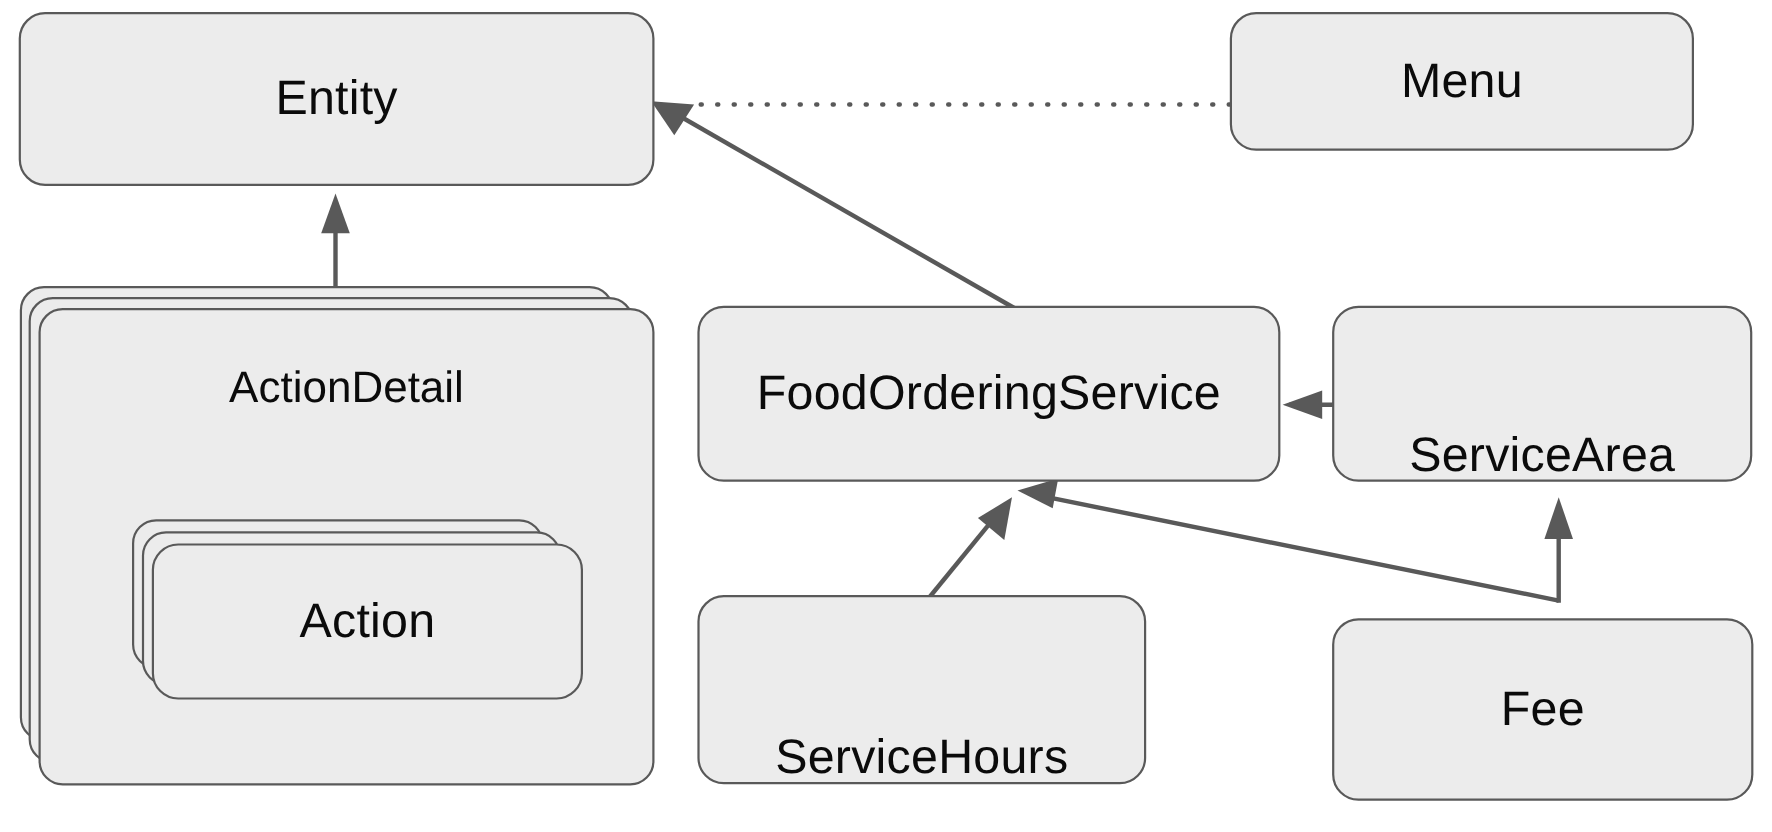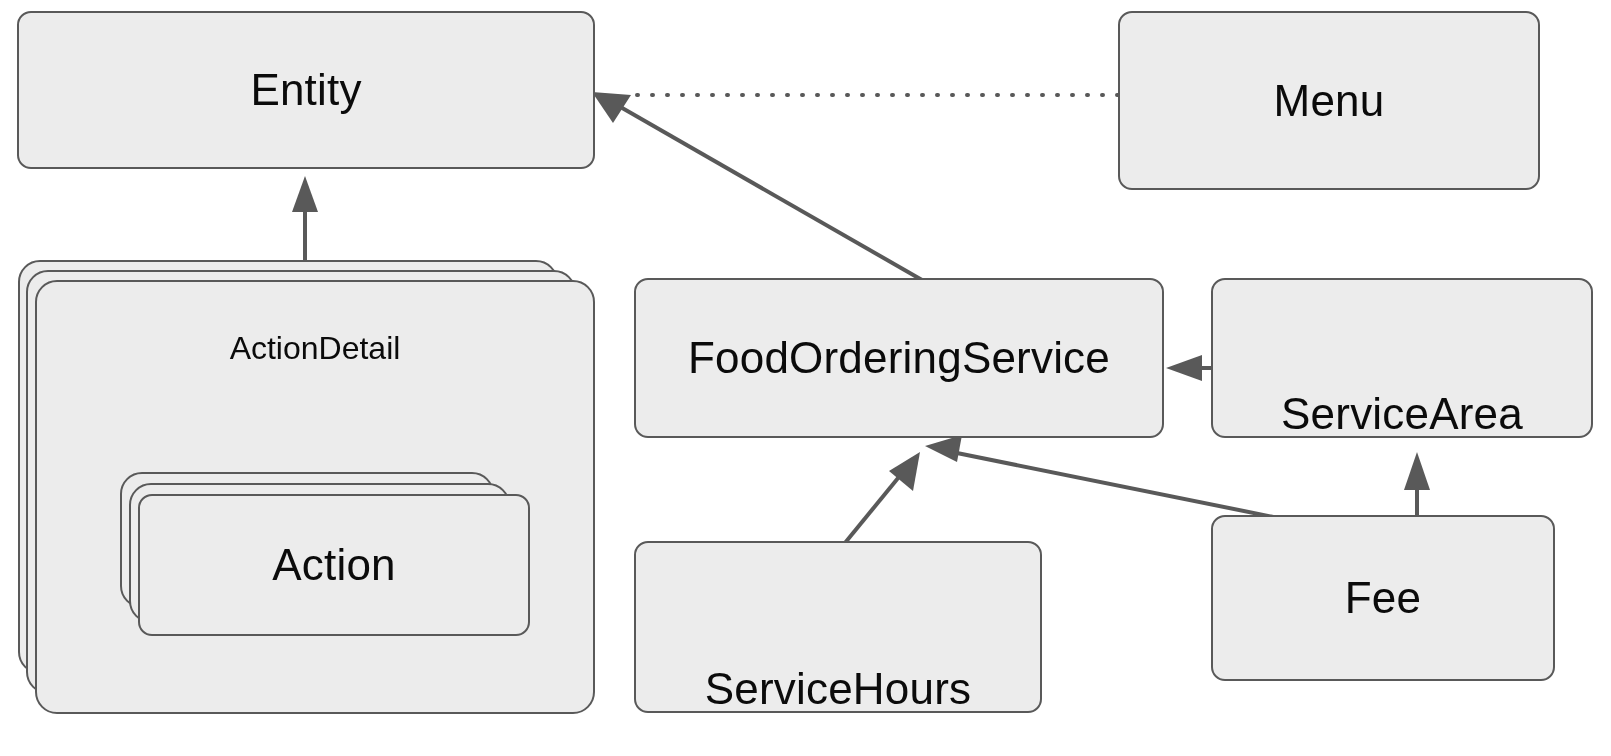--- a/index.html
+++ b/index.html
@@ -23,21 +23,21 @@
     top: 0;
     width: 1611px;
     height: 756px;
     pointer-events: none;
   }
   .node {
     position: absolute;
     box-sizing: border-box;
     background: #ececec;
     border: 2px solid #595959;
-    border-radius: 14px;
+    border-radius: 24px;
     display: flex;
     align-items: center;
     justify-content: center;
   }
   .node-label {
     font-family: "Liberation Sans", sans-serif;
     font-size: 44px;
     line-height: 1;
     color: #0b0b0b;
     letter-spacing: 0.2px;
@@ -58,21 +58,21 @@
     background: #ececec;
     border: 2px solid #595959;
     border-radius: 22px;
   }
   .stack-title {
     position: absolute;
     left: 0;
     right: 0;
     text-align: center;
     font-family: "Liberation Sans", sans-serif;
-    font-size: 32px;
+    font-size: 40px;
     line-height: 1;
     color: #0b0b0b;
     white-space: nowrap;
   }
 </style>
 </head>
 <body>
 
 <div id="diagram-canvas">
 
@@ -116,21 +116,21 @@
     <g>
       <line x1="1417" y1="548" x2="1417" y2="485" stroke="#595959" stroke-width="4"></line>
       <path d="M1417 452 L1430 490 L1404 490 Z" fill="#595959"></path>
     </g>
   </svg>
 
   <div class="node" style="left:17px; top:11px; width:578px; height:158px;">
     <span class="node-label">Entity</span>
   </div>
 
-  <div class="node" style="left:1118px; top:11px; width:422px; height:179px;">
+  <div class="node" style="left:1118px; top:11px; width:422px; height:126px;">
     <span class="node-label">Menu</span>
   </div>
 
   <div class="stack-layer" style="left:18px; top:260px; width:540px; height:414px;"></div>
   <div class="stack-layer" style="left:26px; top:270px; width:550px; height:424px;"></div>
   <div class="node-stack-front" style="left:35px; top:280px; width:560px; height:434px;">
     <div class="stack-title" style="top:50px;">ActionDetail</div>
   </div>
 
   <div class="stack-layer" style="left:120px; top:472px; width:374px; height:136px;"></div>
@@ -144,17 +144,17 @@
   </div>
 
   <div class="node" style="left:1211px; top:278px; width:382px; height:160px;align-items:flex-end;">
     <span class="node-label">ServiceArea</span>
   </div>
 
   <div class="node" style="left:634px; top:541px; width:408px; height:172px;align-items:flex-end;">
     <span class="node-label">ServiceHours</span>
   </div>
 
-  <div class="node" style="left:1211px; top:515px; width:344px; height:166px;">
+  <div class="node" style="left:1211px; top:562px; width:383px; height:166px;">
     <span class="node-label">Fee</span>
   </div>
 
 </div>
 
 </body></html>

